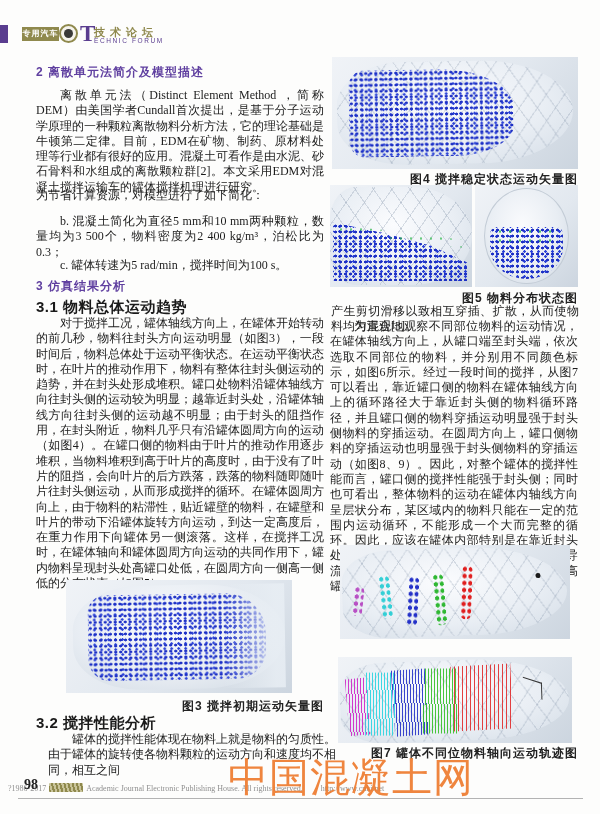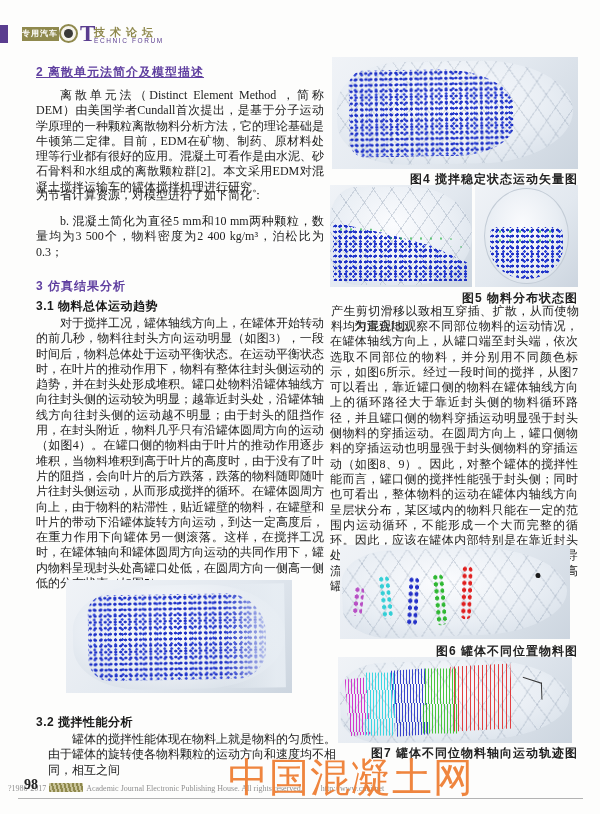--- a/index.html
+++ b/index.html
@@ -10,21 +10,21 @@
     font-family: "Liberation Serif", "DejaVu Serif", serif;
     color: #1b1b1b;
     overflow: hidden;
   }
   .abs { position: absolute; }
 
   
   .hdr-bar { left:0; top:25px; width:8px; height:18px; background:#5a3d8f; }
   .hdr-cat {
     left:22px; top:27px; width:37px; height:14px; background:#8f894d;
-    color:#fff; font-size:8px; line-height:14px; 
+    color:#fff; font-size:8px; line-height:14px; text-align:center;
     font-family:"Liberation Sans",sans-serif; font-weight:bold; letter-spacing:1px;
   }
   .hdr-logo {
     left:59px; top:24px; width:19px; height:19px; border-radius:50%;
     border:2px solid #8f894d; background:#f6f4ec;
   }
   .hdr-logo-core { left:3px; top:3px; width:9px; height:9px; border-radius:50%; background:#3a3a38; }
   .hdr-T { left:80px; top:21px; color:#5a3d8f; font-size:23px; font-weight:bold; font-family:"Liberation Serif",serif; }
   .hdr-cn { left:94px; top:25px; color:#8f894d; font-weight:bold; font-size:11px; letter-spacing:5px; font-family:"Liberation Sans",sans-serif; }
   .hdr-en { left:94px; top:37px; color:#5a3d8f; font-size:6.5px; letter-spacing:1.6px; font-family:"Liberation Sans",sans-serif; }
@@ -32,21 +32,21 @@
   
   .col-left  { left:36px; top:62px; width:288px; height:710px; }
   .col-right { left:330px; top:57px; width:248px; height:712px; }
 
   .sec-h {
     font-family:"Liberation Sans",sans-serif; font-weight:bold;
     color:#6040a0; font-size:12px; letter-spacing:1px;
   }
   .sub-h {
     font-family:"Liberation Sans",sans-serif; font-weight:bold;
-    color:#1a1a1a; font-size:12px; letter-spacing:0.5px;
+    color:#1a1a1a; font-size:15px; letter-spacing:0.5px;
   }
   .body-text {
     font-size:12px; line-height:15.3px; text-align:justify;
     text-indent:2em; color:#1b1b1b; width:100%;
   }
   .no-indent { text-indent:0; }
 
   
   .fig-canvas {
     background: linear-gradient(135deg,#f0f3f7 0%,#e2e8ef 55%,#ccd5df 100%);
@@ -108,34 +108,36 @@
   <div class="abs hdr-bar"></div>
   <div class="abs hdr-cat">专用汽车</div>
   <div class="abs hdr-logo">
     <div class="abs hdr-logo-core"></div>
   </div>
   <div class="abs hdr-T">T</div>
   <div class="abs hdr-cn">技术论坛</div>
   <div class="abs hdr-en">ECHNIC FORUM</div>
 
   <div class="abs col-left">
-    <div class="abs sec-h" style="left:0;top:2px;text-decoration:underline;">2 离散单元法简介及模型描述</div>
+    <div class="abs sec-h" style="left:0;top:2px;">2 离散单元法简介及模型描述</div>
     <p class="abs body-text" style="left:0;top:26px;height:94px;">离散单元法（Distinct Element Method ，简称DEM）由美国学者Cundall首次提出，是基于分子运动学原理的一种颗粒离散物料分析方法，它的理论基础是牛顿第二定律。目前，EDM在矿物、制药、原材料处理等行业都有很好的应用。混凝土可看作是由水泥、砂石骨料和水组成的离散颗粒群[2]。本文采用EDM对混凝土搅拌运输车的罐体搅拌机理进行研究。</p>
     <p class="abs body-text no-indent" style="left:0;top:126px;">为节省计算资源，对模型进行了如下简化：</p>
     <p class="abs body-text" style="left:0;top:152px;height:34px;">b. 混凝土简化为直径5 mm和10 mm两种颗粒，数量均为3 500个，物料密度为2 400 kg/m³，泊松比为0.3；</p>
+    <p class="abs body-text" style="left:0;top:196px;">c. 罐体转速为5 rad/min，搅拌时间为100 s。</p>
     <div class="abs sec-h" style="left:0;top:216px;">3 仿真结果分析</div>
     <div class="abs sub-h" style="left:0;top:236px;">3.1 物料总体运动趋势</div>
     <p class="abs body-text" style="left:0;top:254px;height:248px;">对于搅拌工况，罐体轴线方向上，在罐体开始转动的前几秒，物料往封头方向运动明显（如图3），一段时间后，物料总体处于运动平衡状态。在运动平衡状态时，在叶片的推动作用下，物料有整体往封头侧运动的趋势，并在封头处形成堆积。罐口处物料沿罐体轴线方向往封头侧的运动较为明显；越靠近封头处，沿罐体轴线方向往封头侧的运动越不明显；由于封头的阻挡作用，在封头附近，物料几乎只有沿罐体圆周方向的运动（如图4）。在罐口侧的物料由于叶片的推动作用逐步堆积，当物料堆积到高于叶片的高度时，由于没有了叶片的阻挡，会向叶片的后方跌落，跌落的物料随即随叶片往封头侧运动，从而形成搅拌的循环。在罐体圆周方向上，由于物料的粘滞性，贴近罐壁的物料，在罐壁和叶片的带动下沿罐体旋转方向运动，到达一定高度后，在重力作用下向罐体另一侧滚落。这样，在搅拌工况时，在罐体轴向和罐体圆周方向运动的共同作用下，罐内物料呈现封头处高罐口处低，在圆周方向一侧高一侧低的分布状态（如图5）。</p>
 
     <div class="abs fig-canvas" style="left:30px;top:518px;width:226px;height:113px;">
       <div class="abs drum" style="left:3%;top:4%;width:94%;height:92%;transform:rotate(-1deg);">
         <div class="abs dots-blue" style="left:7%;top:9%;width:84%;height:82%;border-radius:18px 40px 30px 22px;"></div>
         <div class="abs" style="left:70%;top:0;width:30%;height:100%;background:linear-gradient(90deg,transparent 0%,rgba(232,238,244,.85) 85%);"></div>
       </div>
     </div>
+    <div class="abs fig-caption" style="left:0;top:636px;">图3 搅拌初期运动矢量图</div>
 
     <div class="abs sub-h" style="left:0;top:652px;">3.2 搅拌性能分析</div>
     <p class="abs body-text" style="left:0;top:670px;height:34px;margin-left:12px;">罐体的搅拌性能体现在物料上就是物料的匀质性。由于罐体的旋转使各物料颗粒的运动方向和速度均不相同，相互之间</p>
   </div>
 
   <div class="abs col-right">
 
     <div class="abs fig-canvas" style="left:2px;top:0;width:246px;height:112px;">
       <div class="abs wire" style="left:2%;top:4%;width:96%;height:92%;transform:rotate(-1deg);">
         <div class="abs dots-blue" style="left:5%;top:8%;width:70%;height:84%;border-radius:16px 46% 36% 16px;"></div>
@@ -163,21 +165,20 @@
     <div class="abs fig-canvas" style="left:10px;top:488px;width:230px;height:94px;">
       <div class="abs wire" style="left:1%;top:3%;width:98%;height:94%;transform:rotate(-2deg);border-radius:26% 52% 46% 26% / 42% 62% 56% 42%;">
         <div class="abs cluster" style="left:5%;top:40%;width:10px;height:30px;transform:rotate(8deg);background-image:radial-gradient(circle,#b84fc4 2px,transparent 2.3px);background-size:6px 7px;"></div>
         <div class="abs cluster" style="left:17%;top:28%;width:11px;height:44px;transform:rotate(-4deg);background-image:radial-gradient(circle,#33cfd6 2px,transparent 2.3px);background-size:6px 7px;"></div>
         <div class="abs cluster" style="left:29%;top:30%;width:11px;height:50px;transform:rotate(5deg);background-image:radial-gradient(circle,#2431c8 2px,transparent 2.3px);background-size:6px 7px;"></div>
         <div class="abs cluster" style="left:41%;top:28%;width:11px;height:52px;transform:rotate(-3deg);background-image:radial-gradient(circle,#2fb832 2px,transparent 2.3px);background-size:6px 7px;"></div>
         <div class="abs cluster" style="left:53%;top:20%;width:11px;height:54px;transform:rotate(4deg);background-image:radial-gradient(circle,#e01f1f 2px,transparent 2.3px);background-size:6px 7px;"></div>
         <div class="abs" style="left:86%;top:32%;width:5px;height:5px;border-radius:50%;background:#1a1a1a;"></div>
       </div>
     </div>
-    <div class="abs fig-caption" style="left:0;top:586px;">图6 罐体不同位置物料图</div>
 
     <div class="abs fig-canvas" style="left:8px;top:600px;width:234px;height:86px;">
       <div class="abs wire" style="left:1%;top:3%;width:98%;height:94%;transform:rotate(-2deg);border-radius:24% 52% 46% 24% / 40% 62% 56% 40%;">
         <div class="abs traj" style="left:3%;top:18%;width:9%;height:70%;transform:rotate(-3deg);background:repeating-linear-gradient(92deg,#d024c8 0 1px,transparent 1px 3px);"></div>
         <div class="abs traj" style="left:11%;top:12%;width:13%;height:78%;transform:rotate(2deg);background:repeating-linear-gradient(88deg,#2ad4e0 0 1px,transparent 1px 3px);"></div>
         <div class="abs traj" style="left:23%;top:10%;width:15%;height:82%;transform:rotate(-2deg);background:repeating-linear-gradient(91deg,#2431c8 0 1px,transparent 1px 3px);"></div>
         <div class="abs traj" style="left:36%;top:10%;width:15%;height:80%;transform:rotate(2deg);background:repeating-linear-gradient(89deg,#35c028 0 1px,transparent 1px 3px);"></div>
         <div class="abs traj" style="left:49%;top:8%;width:26%;height:80%;transform:rotate(-1deg);background:repeating-linear-gradient(93deg,#e02020 0 1px,transparent 1px 4px);opacity:.85;"></div>
         <div class="abs" style="left:80%;top:28%;width:20px;height:16px;border-left:1px solid #333;border-bottom:1px solid #333;transform:rotate(200deg) skewX(20deg);"></div>
       </div>

